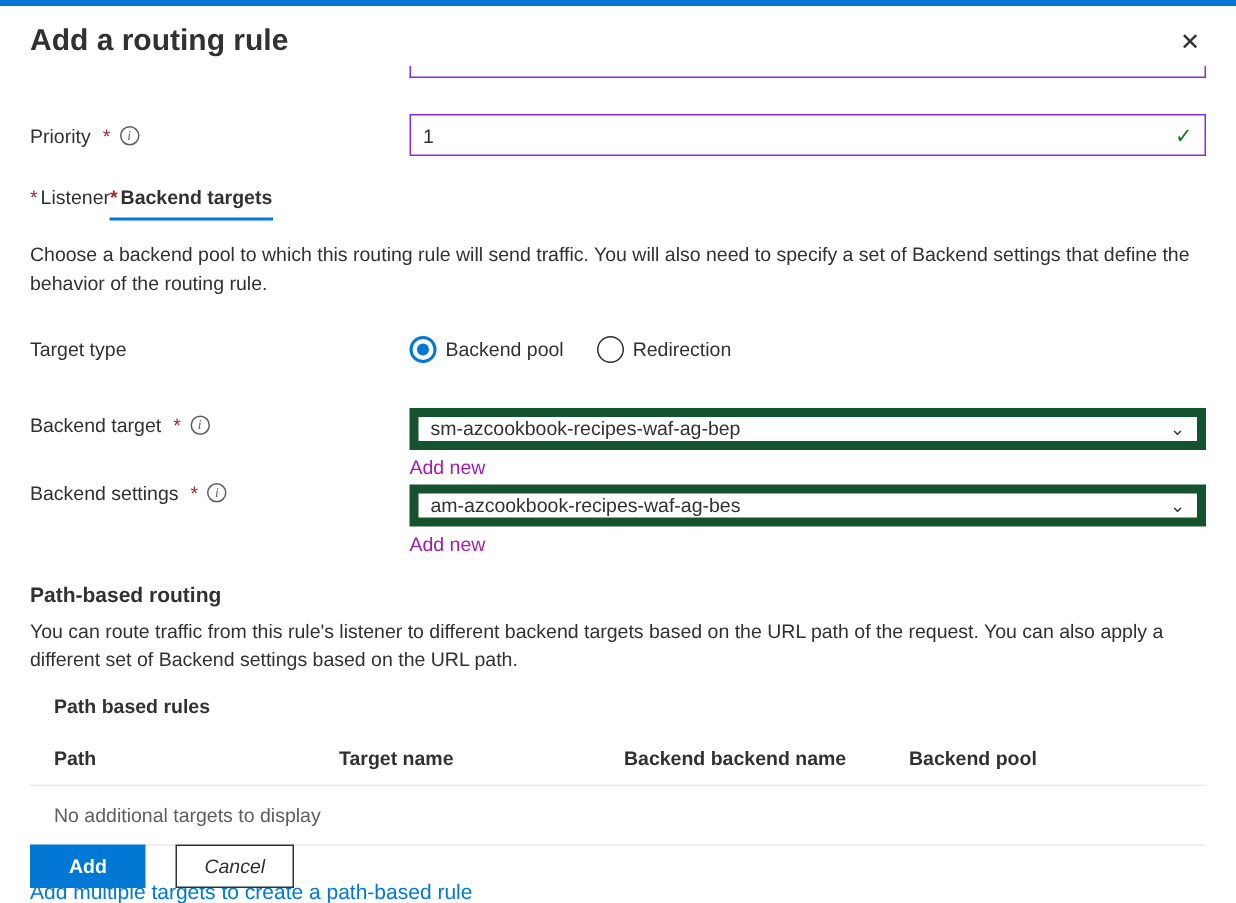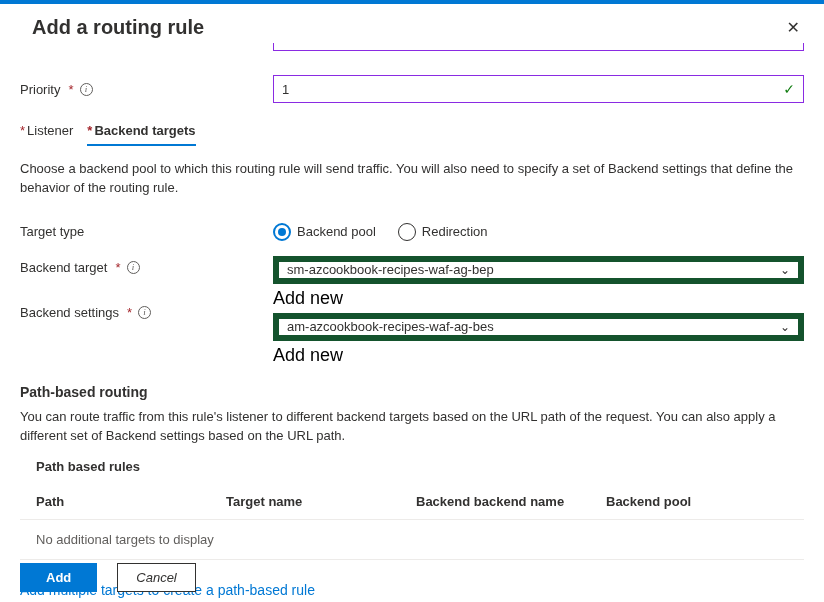--- a/index.html
+++ b/index.html
@@ -1,42 +1,42 @@
 <!DOCTYPE html>
 <html><head>
   <meta charset="utf-8">
   <style>
     * { box-sizing: border-box; margin: 0; padding: 0; font-family: "Segoe UI", -apple-system, sans-serif; }
     body { width: 824px; height: 602px; background: #fff; font-size: 13px; color: #323130; overflow: hidden; position: relative; }
     .topbar { height: 4px; background: #0078d4; }
     .header { display: flex; justify-content: space-between; align-items: flex-start; padding: 12px 20px 4px 20px; }
-    .header h1 { font-size: 20px; font-weight: 600; margin-left: 12px; }
+    .header h1 { font-size: 20px; font-weight: 600; }
     .close-x { font-size: 16px; font-weight: 300; cursor: pointer; padding: 2px 4px; }
     .content { padding: 12px 20px; }
     .field-row { display: flex; align-items: center; margin-top: 12px; min-height: 28px; }
     .req { color: #a4262c; margin-left: 2px; }
     .label-col { width: 253px; flex-shrink: 0; display: flex; align-items: center; gap: 6px; }
     .info-icon { display:inline-flex; width:13px; height:13px; border:1px solid #605e5c; border-radius:50%; align-items:center; justify-content:center; font-size:9px; color:#605e5c; font-style: italic; font-family: serif; }
     .input-col { flex: 1; }
     .text-input { width:100%; height:28px; border:1px solid #605e5c; padding:0 8px; display:flex; align-items:center; justify-content:space-between; background:#fff; }
     .priority-input { border-color:#8a2be2; border-width:1px; }
     .check-icon { color:#107c10; font-size:14px; }
-    .tabs { display:flex; gap:14px; margin-top:14px; border-bottom:none; }
+    .tabs { display:flex; margin-top:14px; border-bottom:none; }
     .tab { padding:6px 0; font-size:13px; cursor:pointer; }
     .tab.active { font-weight:700; border-bottom:2px solid #0078d4; }
     .tab-req { color:#a4262c; margin-right:2px; }
     .desc { margin-top:14px; line-height:1.45; }
     .radio-group { display:flex; gap:22px; align-items:center; }
     .radio { display:flex; align-items:center; gap:6px; cursor:pointer; }
     .radio-circle { width:18px; height:18px; border:1px solid #323130; border-radius:50%; display:flex; align-items:center; justify-content:center; }
     .radio-circle.checked { border-color:#0078d4; border-width:2px; }
     .radio-dot { width:8px; height:8px; border-radius:50%; background:#0078d4; }
     .dropdown { width:100%; height:28px; border:6px solid #14532d; padding:0 8px; display:flex; align-items:center; justify-content:space-between; background:#fff; cursor:pointer; margin-top:2px; }
     .chevron { font-size:12px; color:#323130; }
-    .link { color:#000000; cursor:pointer; font-size:18px; margin-top:4px; display:inline-block; }
+    .link { color:#a21caf; cursor:pointer; font-size:13px; margin-top:4px; display:inline-block; }
     .section-title { font-weight:700; margin-top:18px; font-size:14px; }
     .sub-title { font-weight:600; margin-top:14px; margin-left:16px; font-size:13px; }
     .table { margin-top:10px; }
     .thead { display:flex; padding:10px 16px; border-bottom:1px solid #edebe9;gap:20px; }
     .th { font-weight:600; }
     .th.c1{flex:0 0 170px;} .th.c2{flex:0 0 170px;} .th.c3{flex:0 0 170px;} .th.c4{flex:1;}
     .tbody-row { padding:12px 16px; border-bottom:1px solid #edebe9; color:#605e5c; }
     .link-big { color:#0078d4; cursor:pointer; margin-top:22px; display:inline-block; font-size:14px; }
     .footer { position:absolute; bottom:10px; left:20px; display:flex; gap:20px; }
     .btn-primary { background:#0078d4; color:#fff; border:none; padding:6px 26px; font-weight:600; cursor:pointer; font-size:13px; }
@@ -99,21 +99,21 @@
           <span>Backend pool</span>
         </div>
         <div class="radio">
           <span class="radio-circle"></span>
           <span>Redirection</span>
         </div>
       </div>
     </div>
   </div>
 
-  <div class="field-row" style="align-items:flex-start; margin-top:8px;">
+  <div class="field-row" style="align-items:flex-start; margin-top:23px;">
     <div class="stacked-label-col">
       <div class="label-line">
         <span>Backend target</span>
           <span class="req">*</span>
         <span class="info-icon">i</span>
       </div>
       <div class="label-line">
         <span>Backend settings</span>
           <span class="req">*</span>
         <span class="info-icon">i</span>

